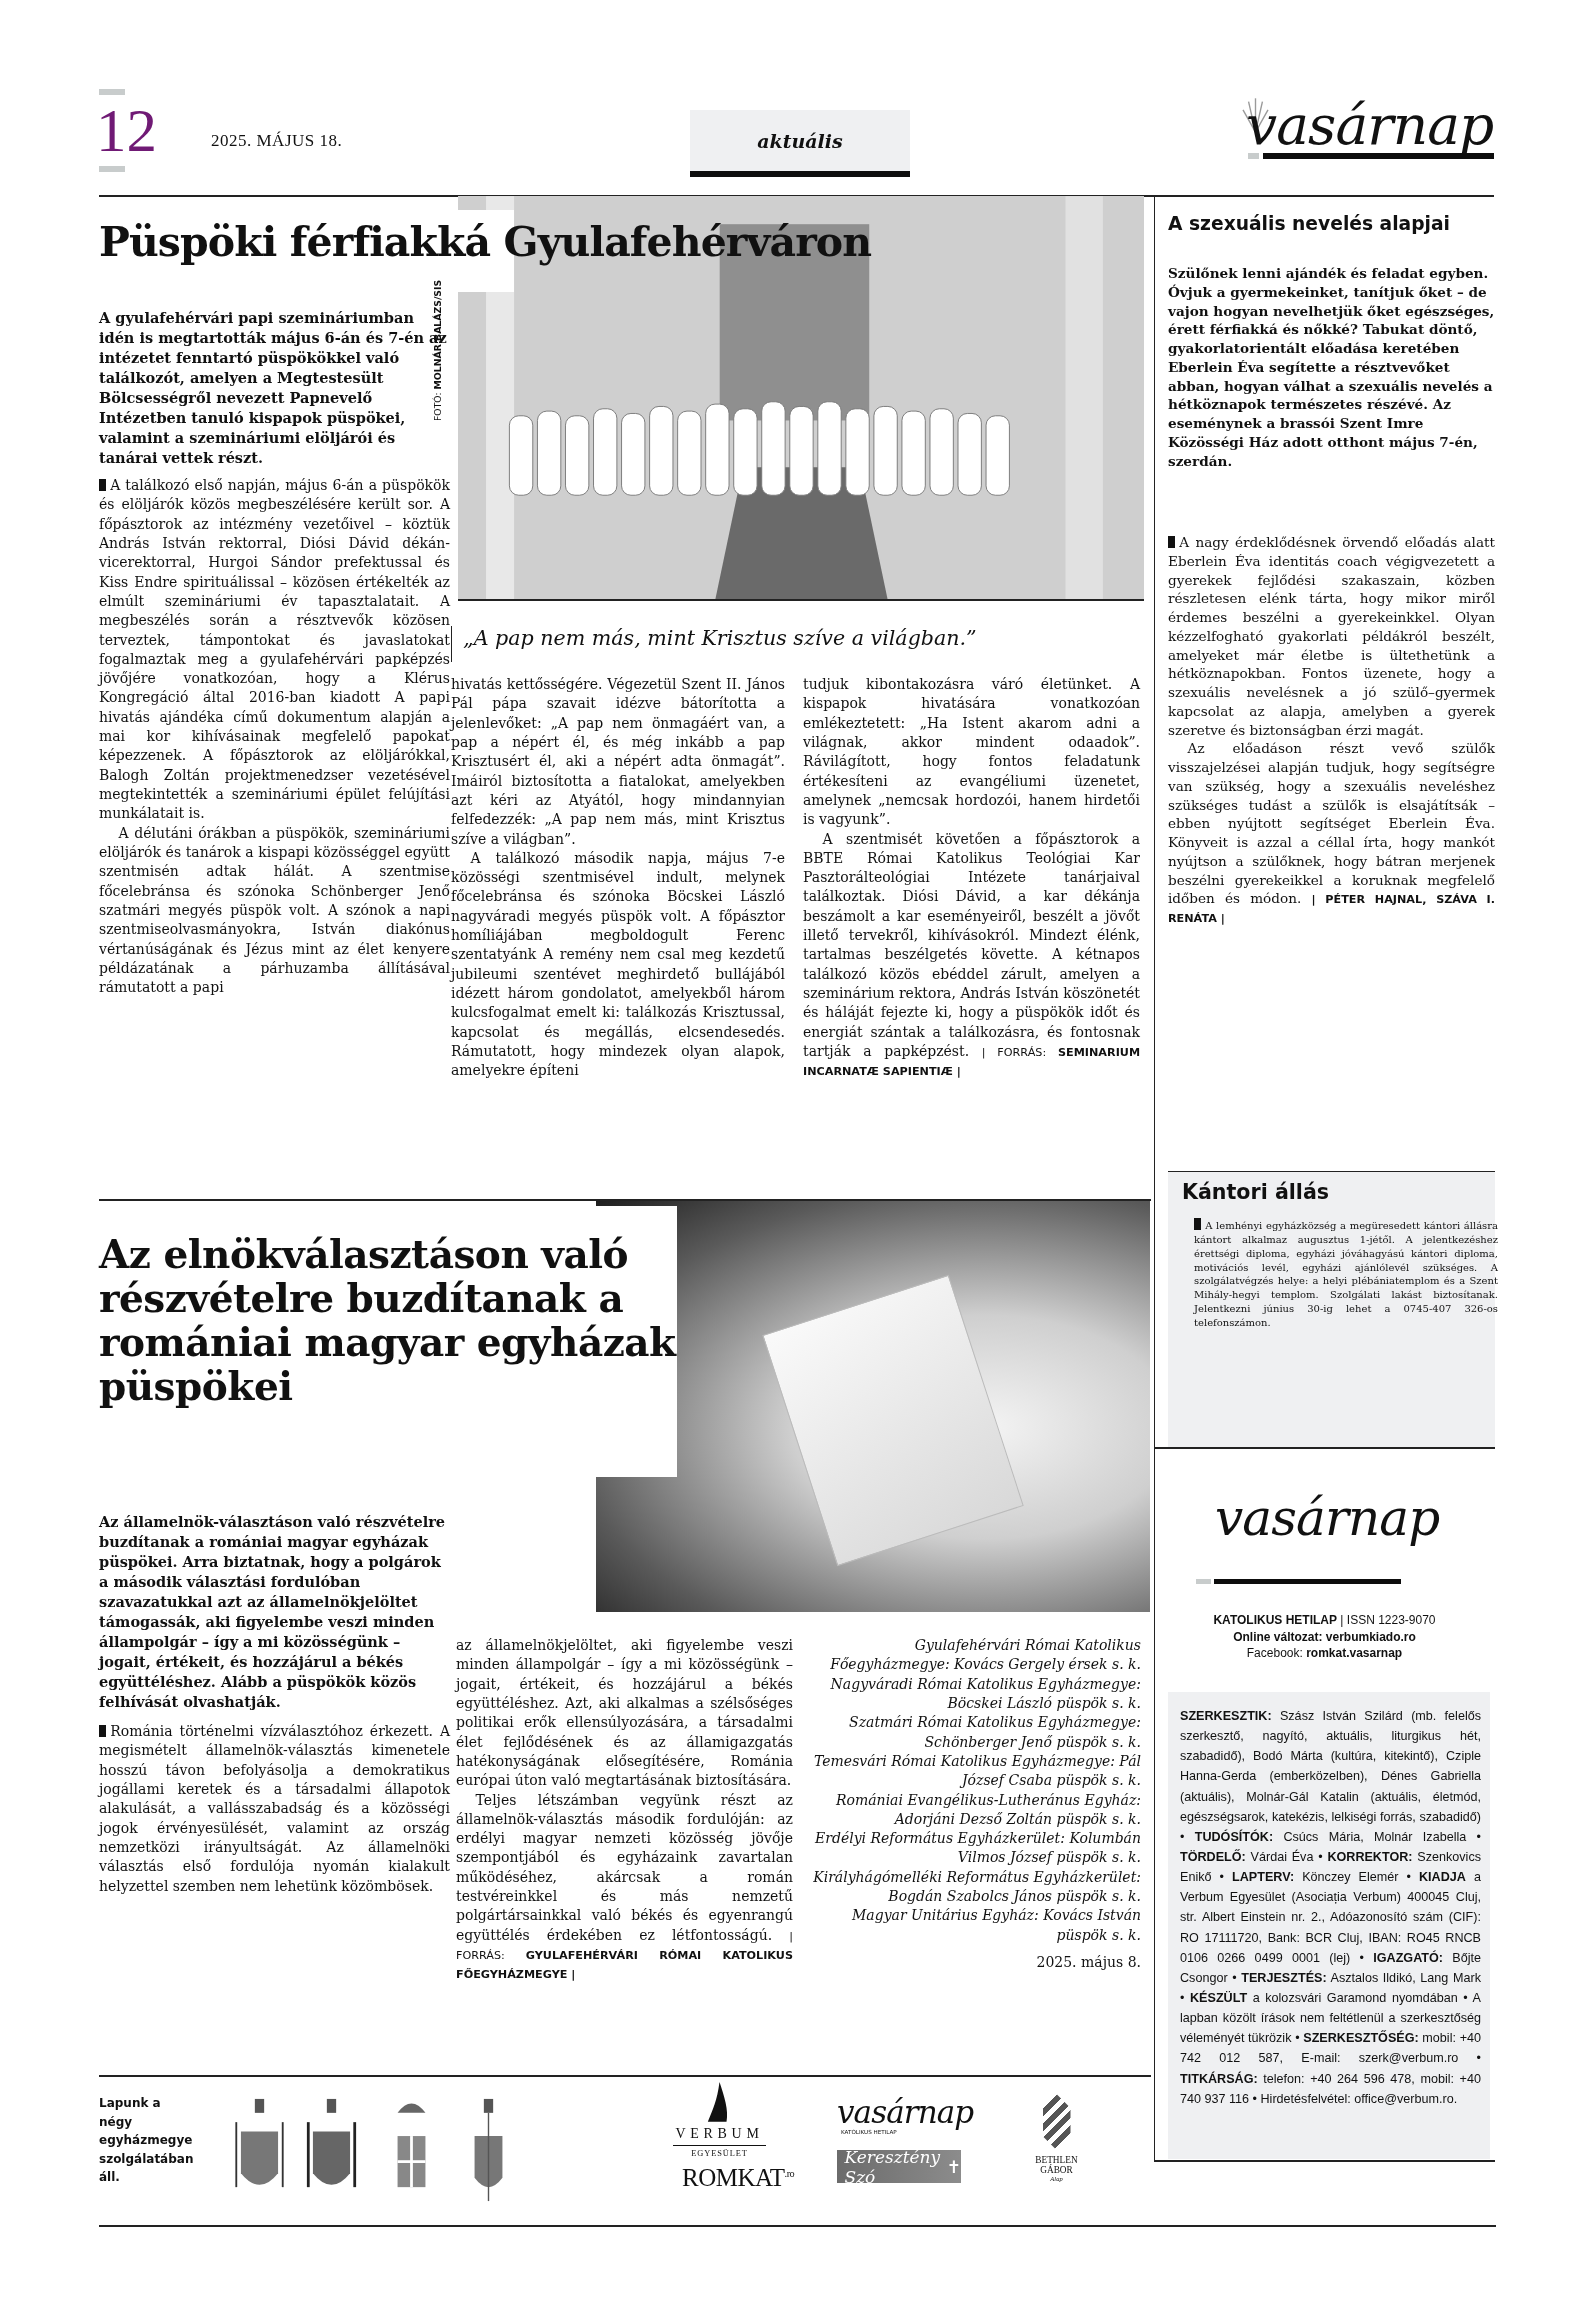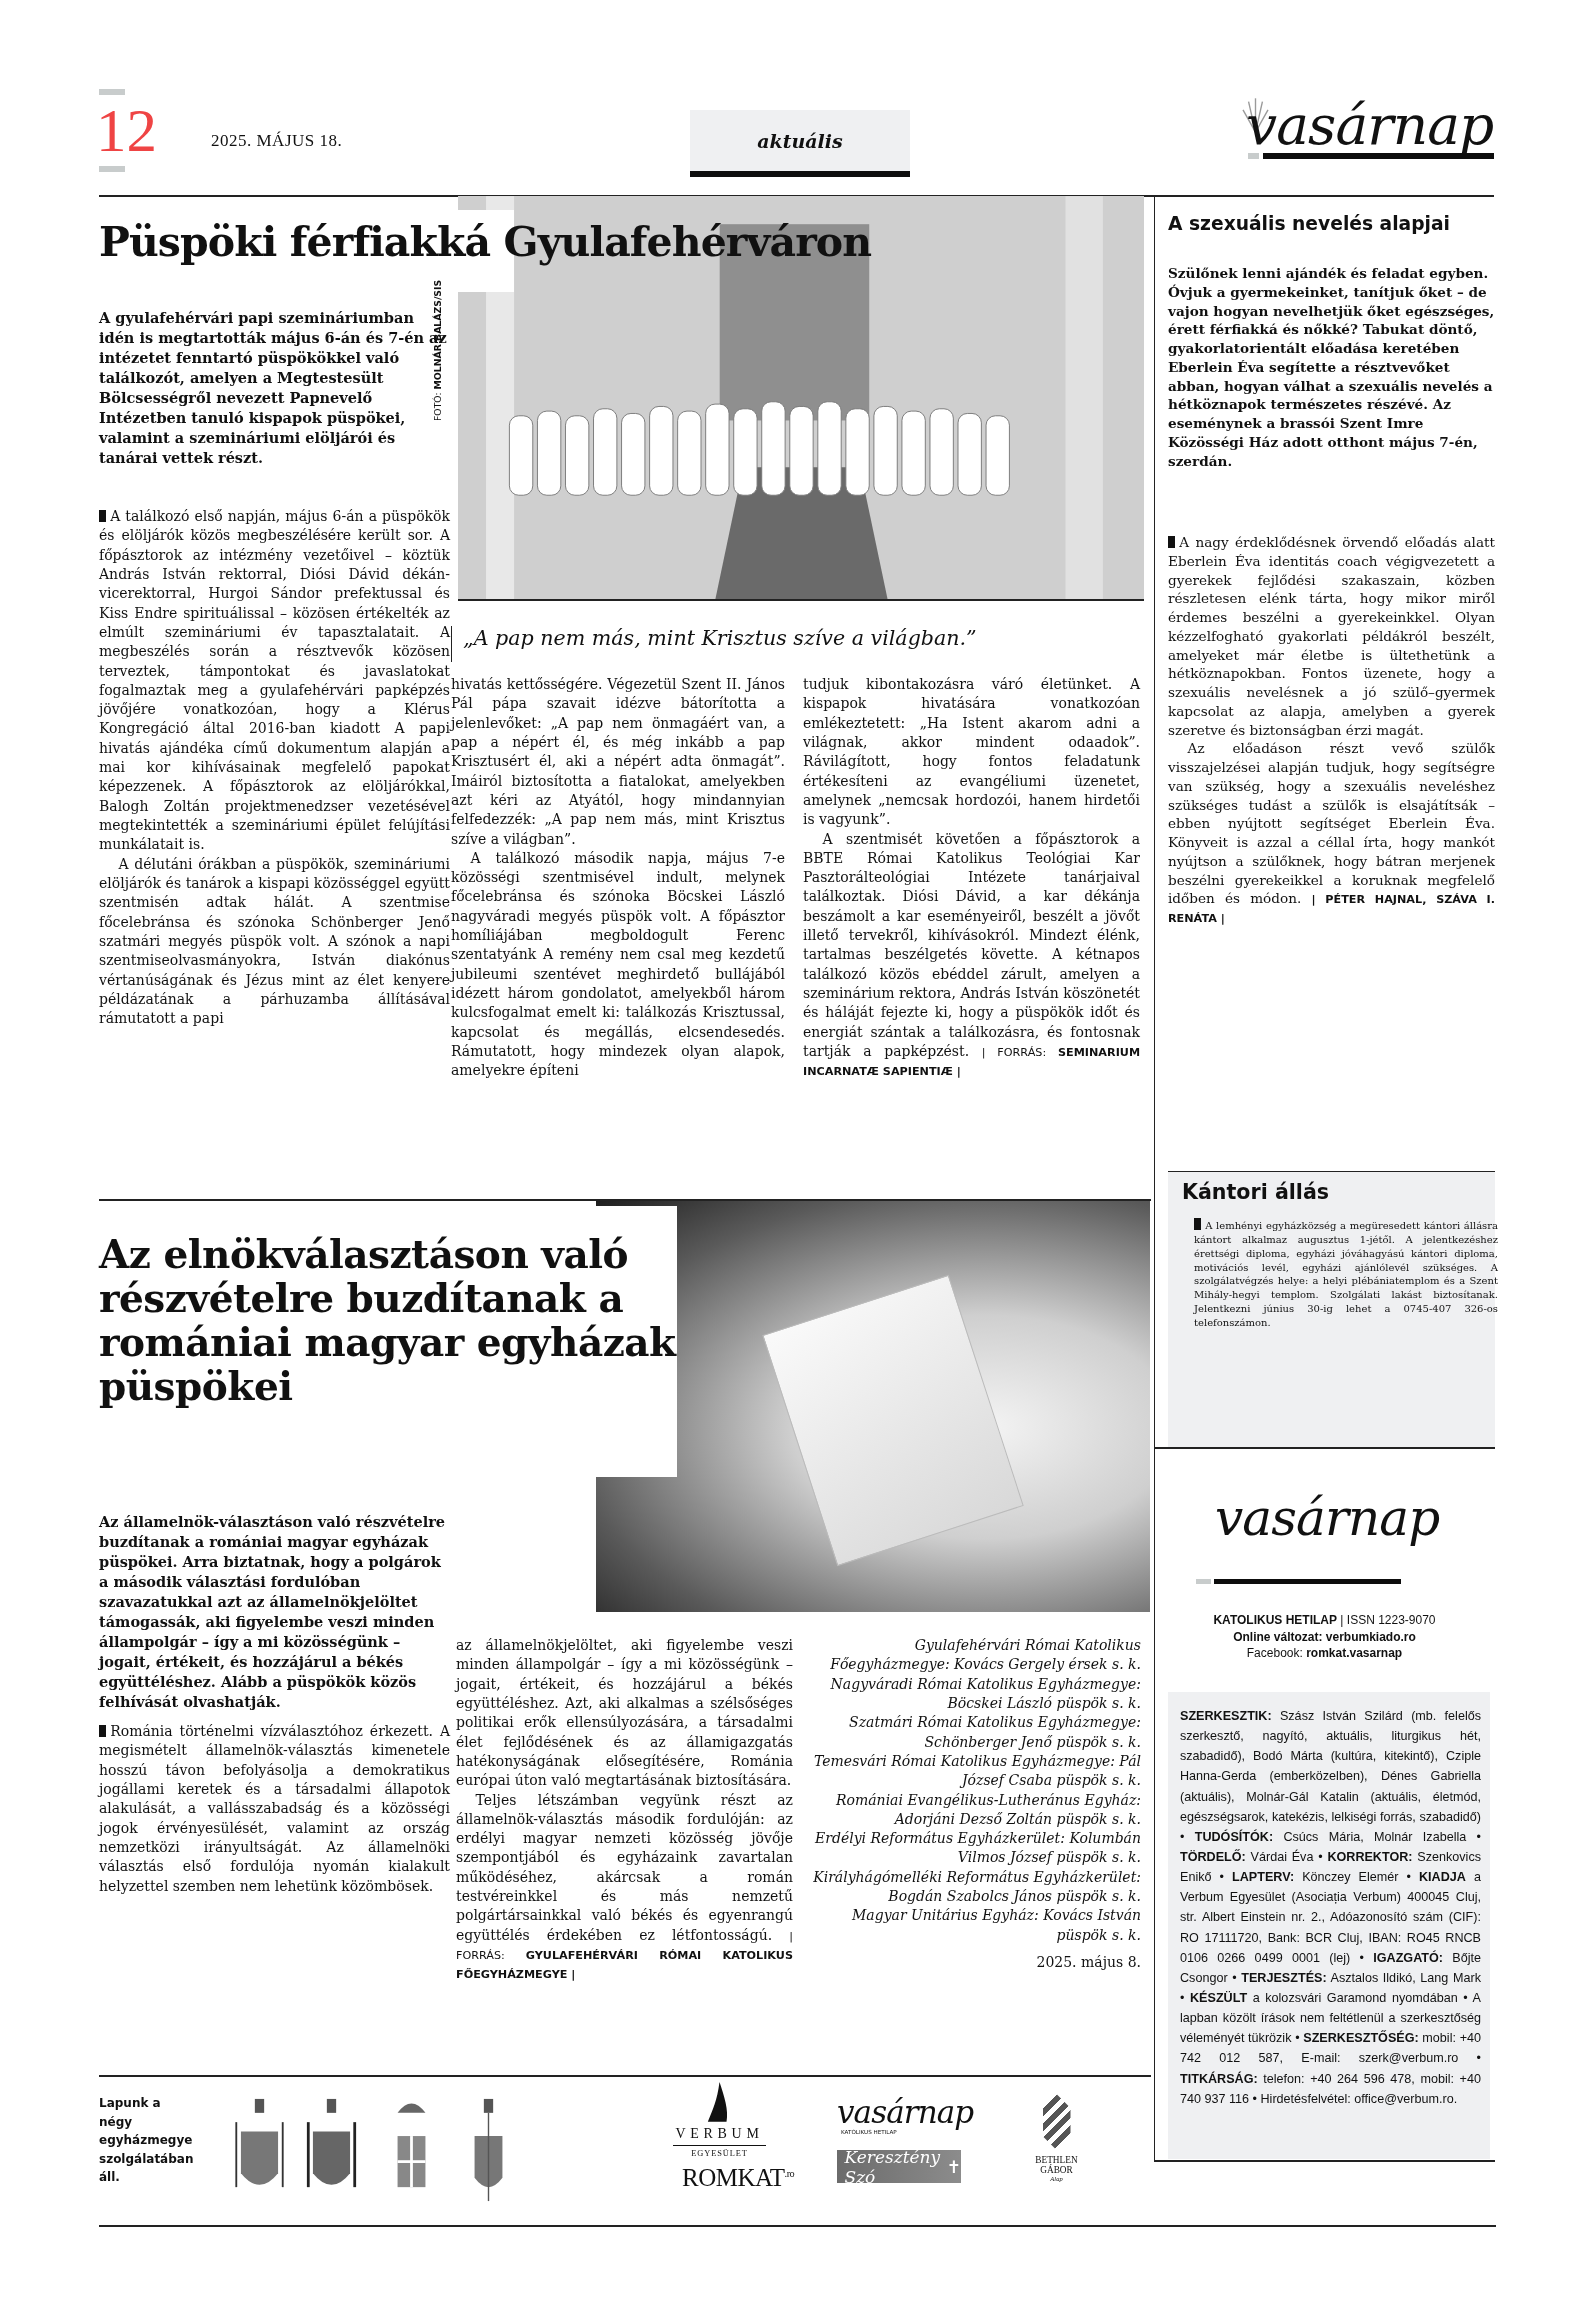--- a/index.html
+++ b/index.html
@@ -1,20 +1,20 @@
 <!DOCTYPE html>
 <html style="font-size:7.5px"><head>
 <meta charset="utf-8">
 <style>
   * { box-sizing: border-box; margin: 0; padding: 0; }
   html, body { width: 1595px; height: 2319px; background: #ffffff; }
   body { position: relative; font-family: "DejaVu Serif", serif; color: #111; overflow: hidden; }
   .abs { position: absolute; }
   
-  .page-num { left: 96px; top: 100px; font-family: "Liberation Serif", serif; font-size: 61px; line-height: 1; color: #ef4444; }
+  .page-num { left: 96px; top: 100px; font-family: "Liberation Serif", serif; font-size: 61px; line-height: 1; color: #701a75; }
   .page-num-bar { left: 99px; width: 26px; height: 5.6px; background: #c8cccc; }
   .issue-date { left: 211px; top: 131px; font-family: "Liberation Serif", serif; font-size: 17px; letter-spacing: 0.5px; }
   .section-box { left: 690px; top: 110px; width: 220px; height: 61px; background: #eff0f2; display: flex; align-items: center; justify-content: center; }
   .section-label { font-family: "DejaVu Serif", serif; font-style: italic; font-weight: bold; font-size: 19px; }
   .section-underline { left: 690px; top: 171px; width: 220px; height: 5.6px; background: #0d0d0d; }
   .masthead { left: 1246px; top: 98px; font-family: "DejaVu Serif", serif; font-style: italic; font-size: 55px; letter-spacing: -0.9px; line-height: 1; }
   .masthead-rule { left: 1263px; top: 153px; width: 231px; height: 5.6px; background: #0d0d0d; }
   .masthead-rule-small { left: 1248px; top: 153px; width: 11.2px; height: 5.6px; background: #c8cccc; }
   .sun-icon { left: 1239px; top: 96px; width: 33px; height: 37px; }
   .top-rule { left: 99px; top: 195px; width: 1395px; height: 2.3px; background: #222; }
@@ -22,21 +22,21 @@
   .a1-photo { left: 458px; top: 196px; width: 686px; height: 405px; background: linear-gradient(180deg,#d8d8d8 0%,#bcbcbc 40%,#e6e6e6 100%); border-bottom: 2.8px solid #222; overflow: hidden; }
   .a1-title-bg { left: 93px; top: 210px; width: 421px; height: 82px; background: #fff; }
   .a1-title { left: 99px; top: 220px; font-family: "DejaVu Serif", serif; font-weight: bold; font-size: 41px; letter-spacing: -0.9px; line-height: 1.1; white-space: nowrap; }
   .a1-lead { left: 99px; top: 308px; width: 351px; font-weight: bold; font-size: 14.5px; line-height: 1.38; }
   .photo-credit { left: 432px; top: 421px; transform-origin: left top; transform: rotate(-90deg); font-family: "DejaVu Sans", sans-serif; font-size: 9.3px; white-space: nowrap; }
   .photo-credit b { font-weight: bold; }
   .body-text { font-size: 14px; line-height: 1.38; text-align: justify; hyphens: auto; }
   .body-text p { text-indent: 19.6px; }
   .body-text p.first { text-indent: 0; }
   .bullet-mark { display: inline-block; width: 6.5px; height: 12px; background: #111; margin-right: 4.7px; vertical-align: -0.9px; }
-  .a1-col1 { left: 99px; top: 507px; width: 351px; }
+  .a1-col1 { left: 99px; top: 476px; width: 351px; }
   .a1-quote-bar { left: 451px; top: 626px; width: 1.4px; height: 36px; background: #222; }
   .a1-quote { left: 463px; top: 626px; font-style: italic; font-size: 20.6px; white-space: nowrap; }
   .a1-col2 { left: 451px; top: 675px; width: 334px; }
   .a1-col3 { left: 803px; top: 675px; width: 337px; }
   .credit { font-family: "DejaVu Sans", sans-serif; font-size: 11.2px; }
   .credit b { font-weight: bold; }
   
   .side-rule-v { left: 1154px; top: 196px; width: 1.4px; height: 1965px; background: #222; }
   .side-title { left: 1168px; top: 213px; font-family: "DejaVu Sans", sans-serif; font-weight: bold; font-size: 18.7px; white-space: nowrap; }
   .side-lead { left: 1168px; top: 264px; width: 327px; font-weight: bold; font-size: 13.6px; line-height: 1.38; }

